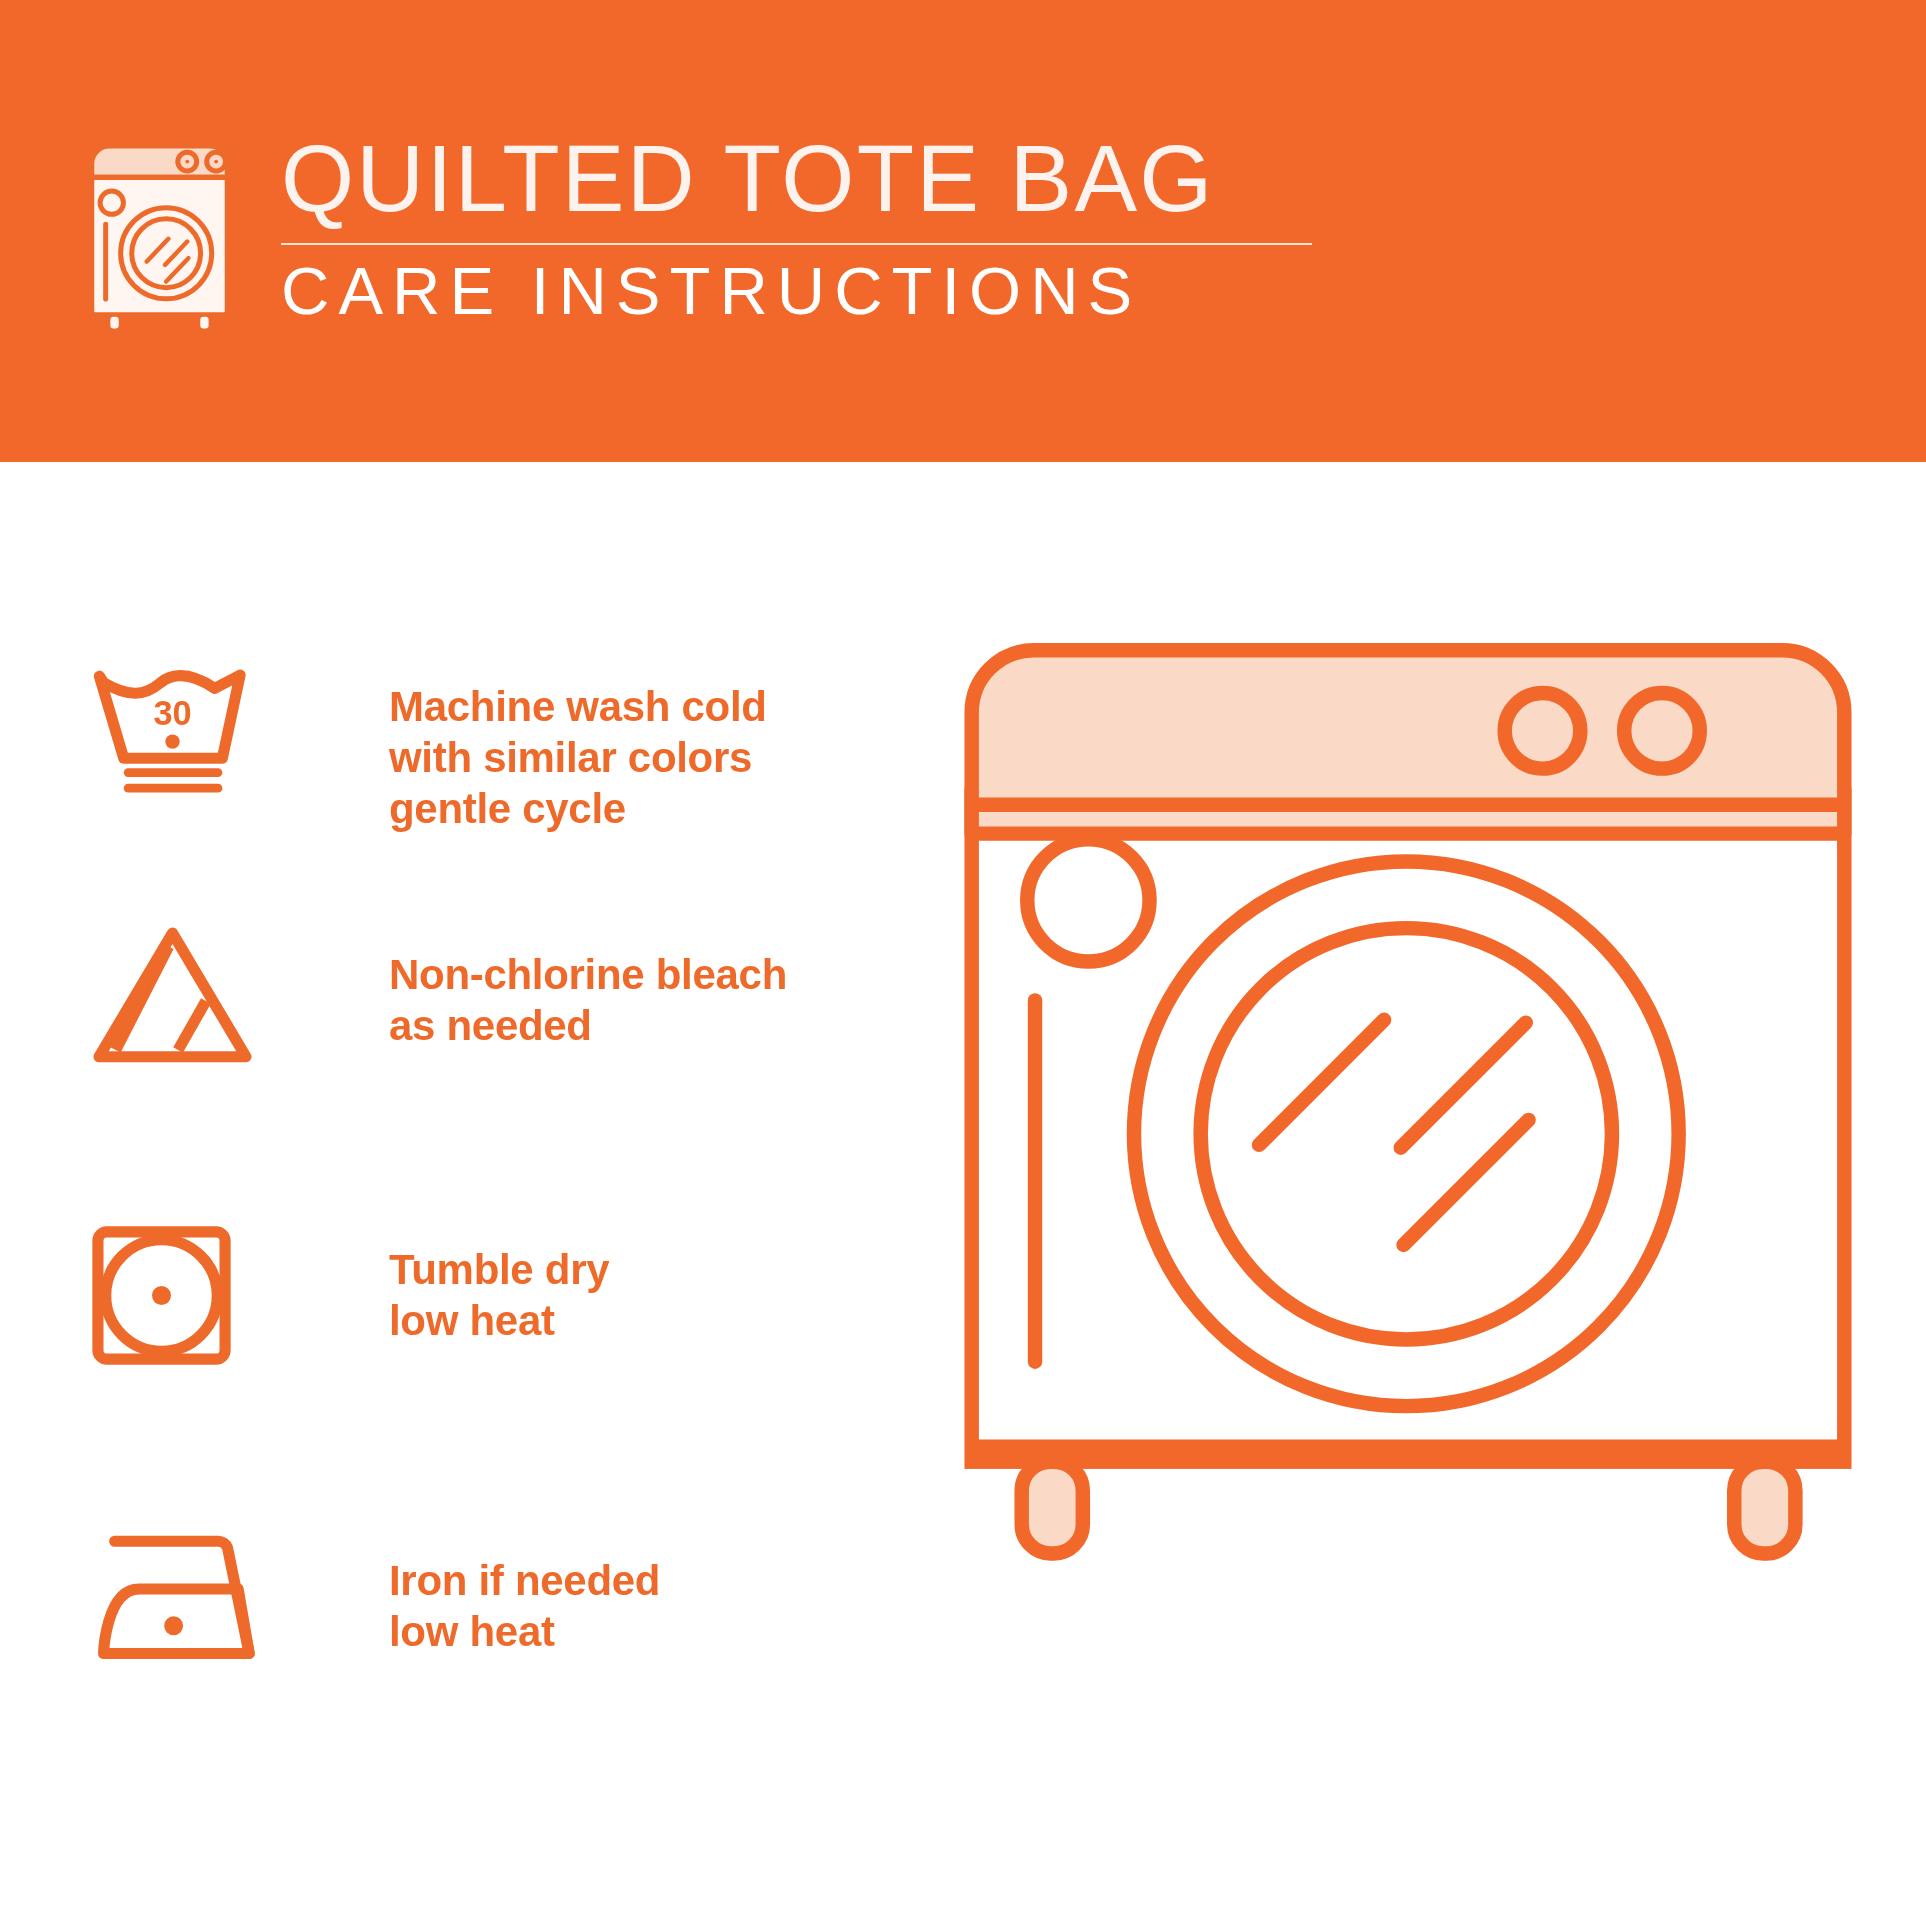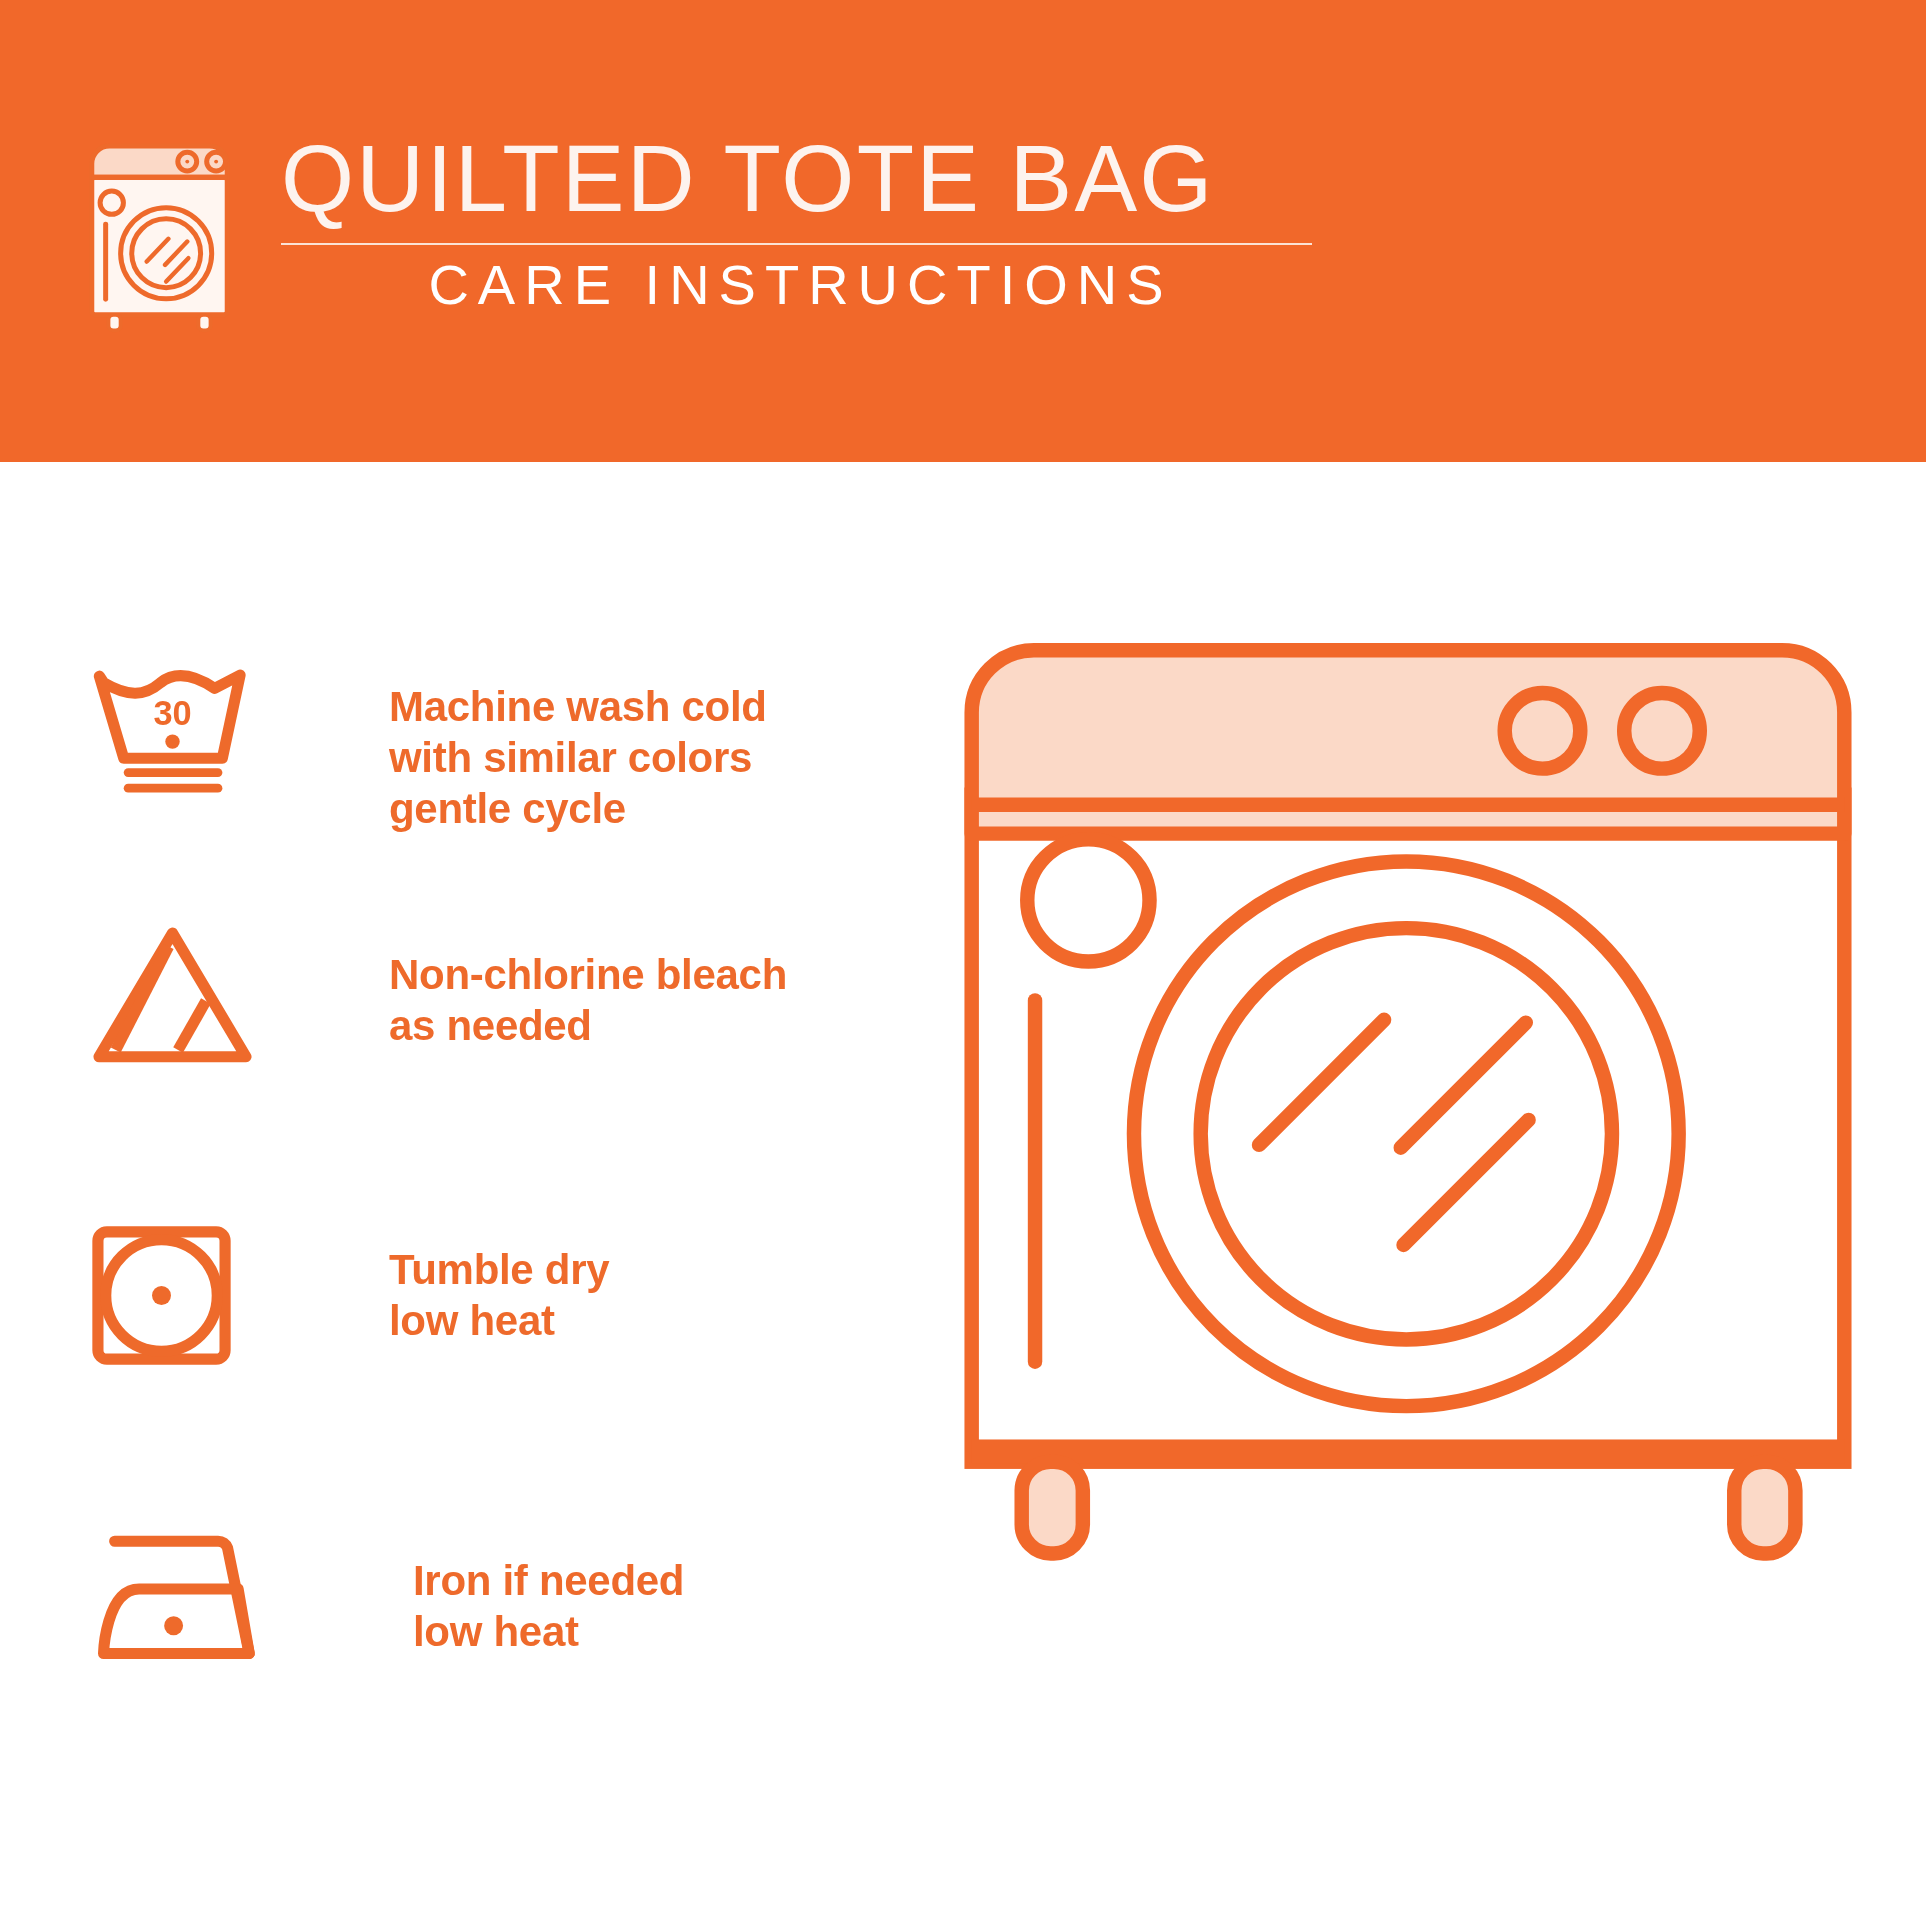--- a/index.html
+++ b/index.html
@@ -46,27 +46,26 @@
     white-space: nowrap;
   }
   #title-divider {
     height: 2.2px;
     background: #FBE3D6;
     margin-top: 16.7px;
     margin-bottom: 12.2px;
     width: 1031px;
   }
   #title-sub {
-    font-size: 56px;
+    font-size: 67px;
     line-height: 1.0;
     font-weight: 400;
     color: #FFFFFF;
     letter-spacing: 9px;
     white-space: nowrap;
-    text-align: center;
   }
 
   
   #care-list {
     position: absolute;
     left: 0;
     top: 656px;
     width: 912px;
   }
   .care-row {
@@ -193,21 +192,21 @@
     <div class="care-symbol" style="top:0px;">
       <svg viewBox="0 0 300 250" width="167" height="139" xmlns="http://www.w3.org/2000/svg">
 
         <path d="M46 22 H232 a18 18 0 0 1 17 12 L288 224" fill="none" stroke="#EE6A2B" stroke-width="20" stroke-linecap="round" stroke-linejoin="round"></path>
 
         <path d="M90 108 H268 L288 224 H26 C26 224 30 108 90 108 Z" fill="none" stroke="#EE6A2B" stroke-width="20" stroke-linejoin="round" stroke-linecap="round"></path>
 
         <circle cx="152" cy="174" r="17" fill="#EE6A2B"></circle>
       </svg>
     </div>
-    <div class="care-text" style="top:25.6px;margin-left:24px;">Iron if needed
+    <div class="care-text" style="top:25.6px;">Iron if needed
 low heat</div>
   </div>
 </div>
 
 <div id="machine">
   <svg viewBox="0 0 1765 2300" width="981" height="1279" xmlns="http://www.w3.org/2000/svg">
 
     <rect x="48" y="330" width="1570" height="1200" fill="#FFFFFF" stroke="#F1682A" stroke-width="26"></rect>
 
     <path d="M48 400 V182 a112 112 0 0 1 112 -112 h1346 a112 112 0 0 1 112 112 V400 Z" fill="#FBD9C7" stroke="#F1682A" stroke-width="26" stroke-linejoin="round"></path>

